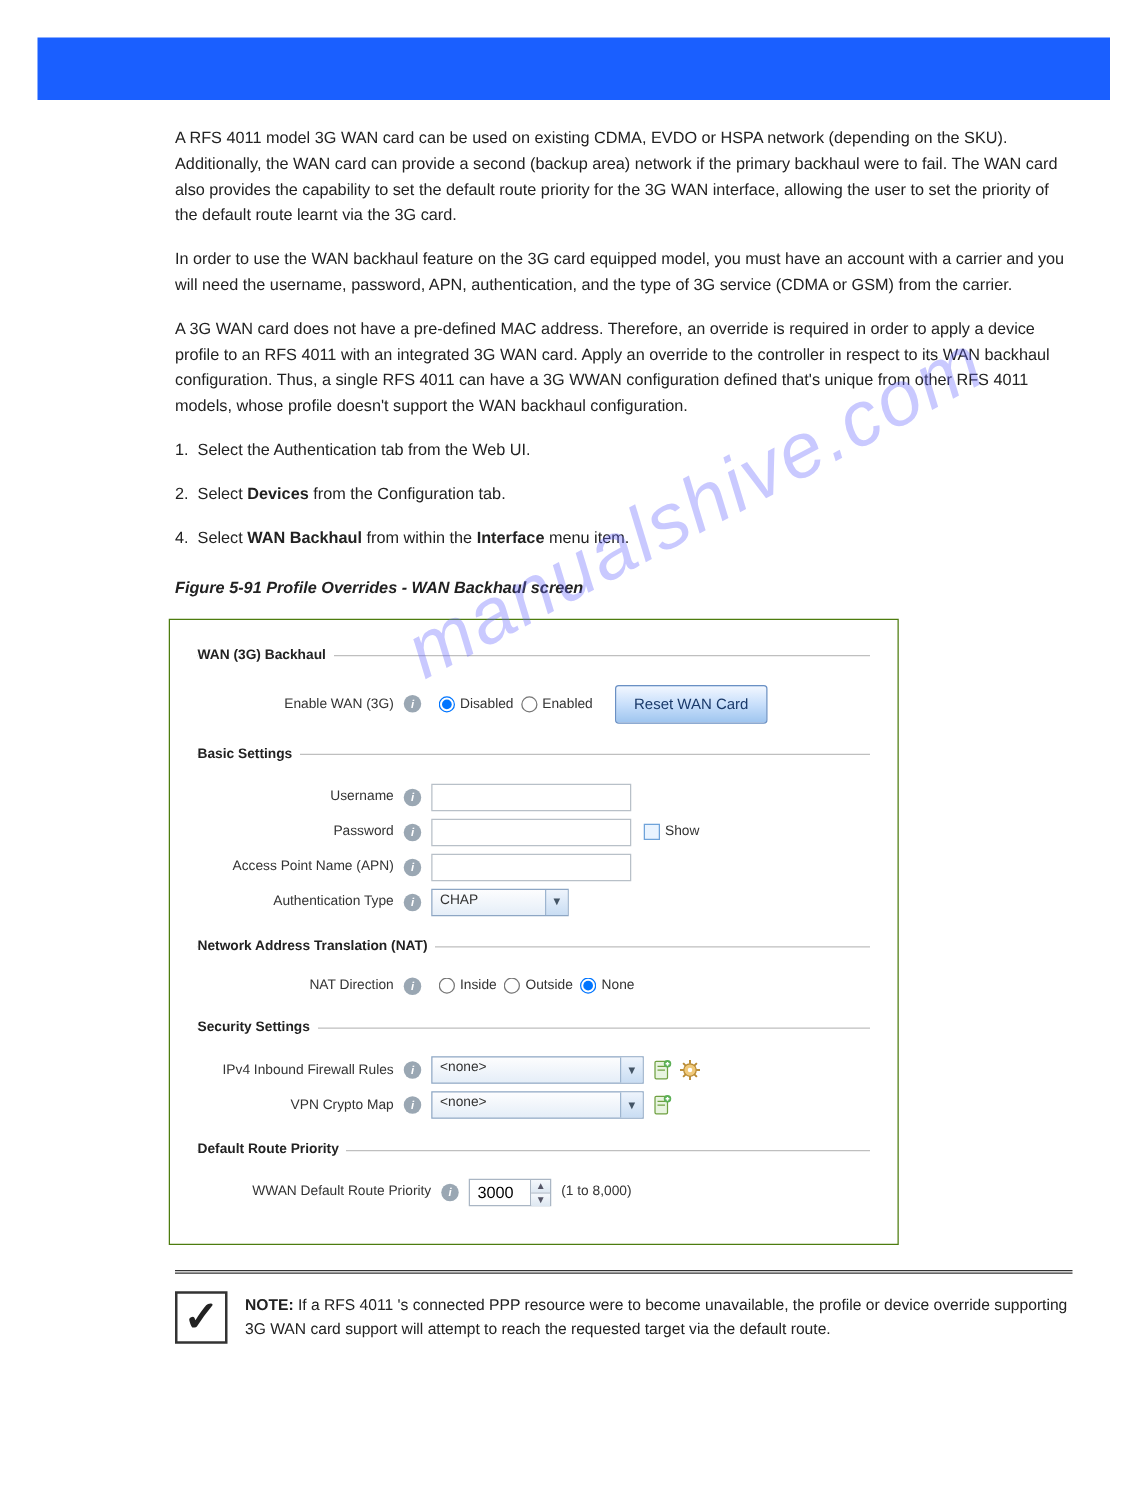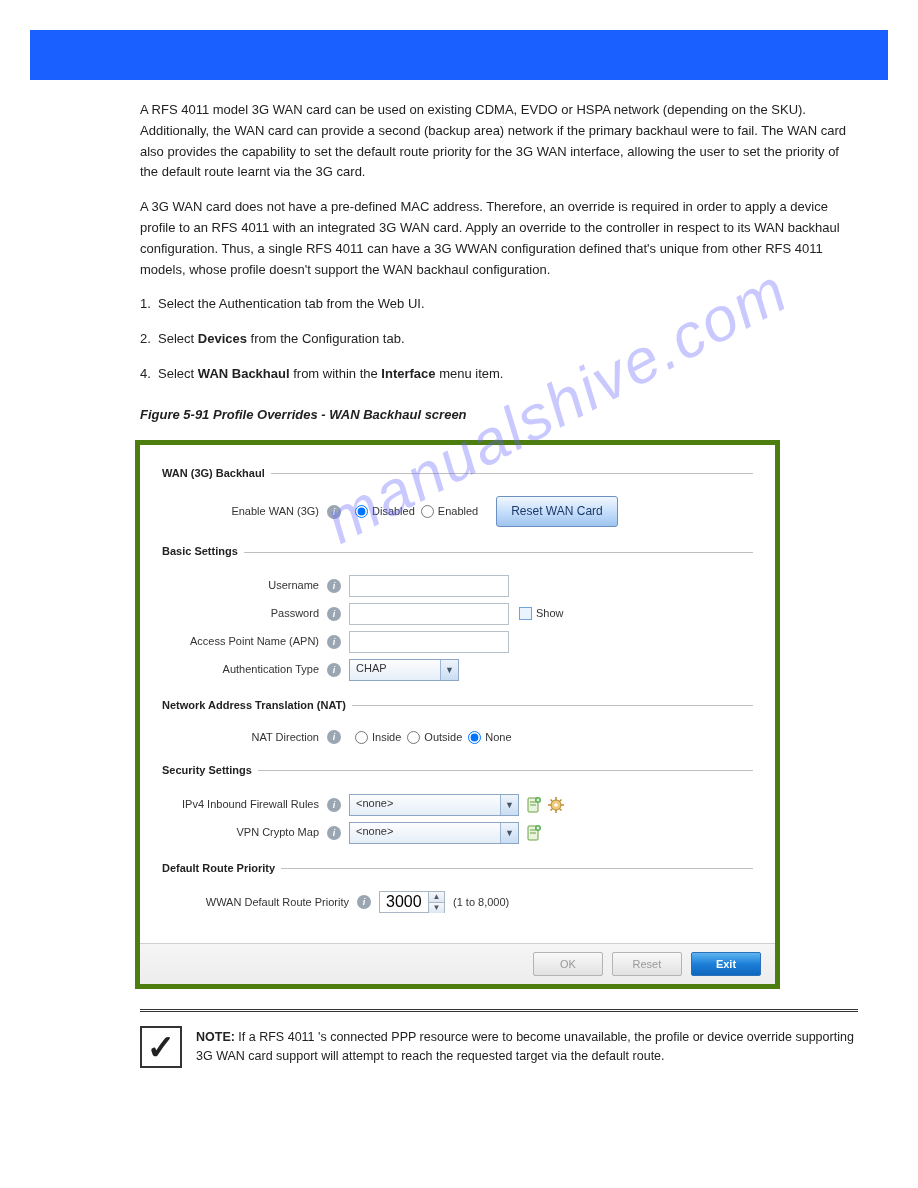--- a/index.html
+++ b/index.html
@@ -35,23 +35,23 @@
     font-weight: 500;
     pointer-events: none;
     z-index: 50;
     letter-spacing: 2px;
   }
 
   .figure-caption { font-style: italic; margin: 20px 0 10px 0; font-weight: bold; }
 
   
   .dialog {
-    width: 645px;
+    width: 584px;
     margin: 0 0 0 -5px;
-    border: 5px solid #4d7c0f;
+    border: 1px solid #4d7c0f;
     background: #ffffff;
     font-family: Arial, sans-serif;
     font-size: 11px;
     color: #333;
   }
   .dialog-body { padding: 12px 22px 14px 22px; }
   fieldset.section {
     border: none;
     border-top: 1px solid #bfbfbf;
     margin: 8px 0 10px 0;
@@ -127,21 +127,21 @@
     display: flex; align-items: center; justify-content: center;
     font-size: 9px; color: #456;
   }
   .spinner {
     display: inline-flex; align-items: stretch;
     border: 1px solid #aab6c4;
     height: 22px;
     background: #fff;
   }
   .spinner input {
-    border: none; width: 48px; padding-left: 6px; font-size: 16px;
+    border: none; width: 48px; padding-left: 6px; font-size: 13px;
   }
   .spinner .sp-btns {
     display: flex; flex-direction: column; width: 16px;
     border-left: 1px solid #aab6c4;
   }
   .spinner .sp-btns div {
     flex: 1; font-size: 8px; text-align: center; line-height: 10px;
     background: linear-gradient(#f5f8fc, #dde7f1);
     color: #556;
   }
@@ -201,20 +201,21 @@
 </head>
 <body>
 
 <div class="page-header"></div>
 
 <div class="watermark">manualshive.com</div>
 
 <div class="content">
 
   <p class="para">A RFS 4011 model 3G WAN card can be used on existing CDMA, EVDO or HSPA network (depending on the SKU). Additionally, the WAN card can provide a second (backup area) network if the primary backhaul were to fail. The WAN card also provides the capability to set the default route priority for the 3G WAN interface, allowing the user to set the priority of the default route learnt via the 3G card.</p>
+  <p class="para">In order to use the WAN backhaul feature on the 3G card equipped model, you must have an account with a carrier and you will need the username, password, APN, authentication, and the type of 3G service (CDMA or GSM) from the carrier.</p>
   <p class="para">A 3G WAN card does not have a pre-defined MAC address. Therefore, an override is required in order to apply a device profile to an RFS 4011 with an integrated 3G WAN card. Apply an override to the controller in respect to its WAN backhaul configuration. Thus, a single RFS 4011 can have a 3G WWAN configuration defined that's unique from other RFS 4011 models, whose profile doesn't support the WAN backhaul configuration.</p>
 
   <p class="para">1.&nbsp;&nbsp;<span>Select the Authentication tab from the Web UI.</span></p>
 
   <p class="para">2.&nbsp;&nbsp;<span>Select </span><b>Devices</b><span> from the Configuration tab.</span></p>
 
 
   <p class="para">4.&nbsp;&nbsp;<span>Select </span><b>WAN Backhaul</b><span> from within the </span><b>Interface</b><span> menu item.</span></p>
 
   <p class="figure-caption">Figure 5-91 Profile Overrides - WAN Backhaul screen</p>
@@ -344,25 +345,20 @@
             <span class="sp-btns">
               <div>▲</div>
               <div>▼</div>
             </span>
           </span>
           <span style="margin-left:8px;">(1 to 8,000)</span>
         </div>
       </fieldset>
 
     </div>
-    <div class="dialog-footer">
-      <span class="dbtn">OK</span>
-      <span class="dbtn">Reset</span>
-      <span class="dbtn primary">Exit</span>
-    </div>
   </div>
 
   <div class="hr-dbl"></div>
   <div class="note">
     <div class="note-icon">✓</div>
     <div class="note-text">
       <b>NOTE:</b><span> If a RFS 4011 's connected PPP resource were to become unavailable, the profile or device override supporting 3G WAN card support will attempt to reach the requested target via the default route.</span>
     </div>
   </div>
 

